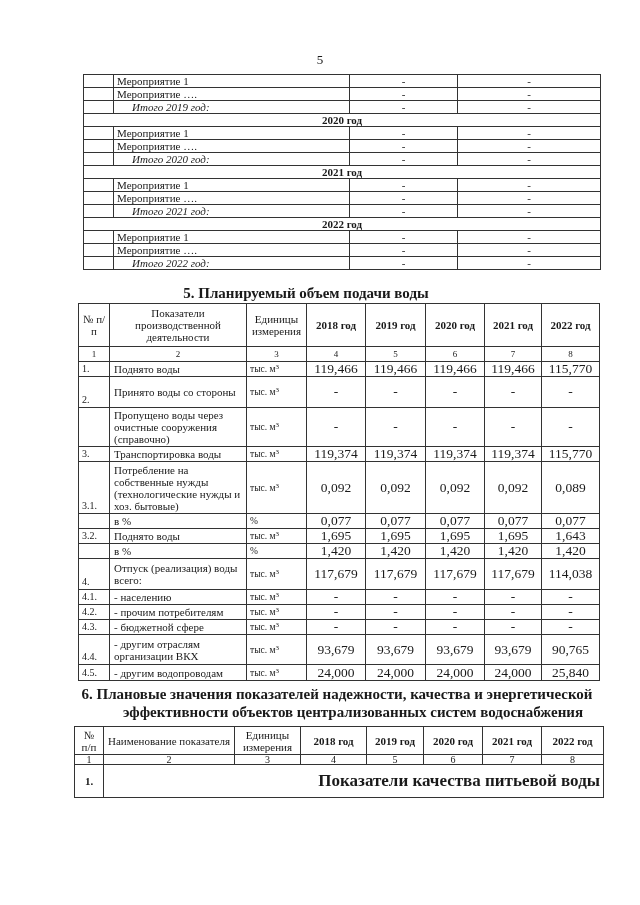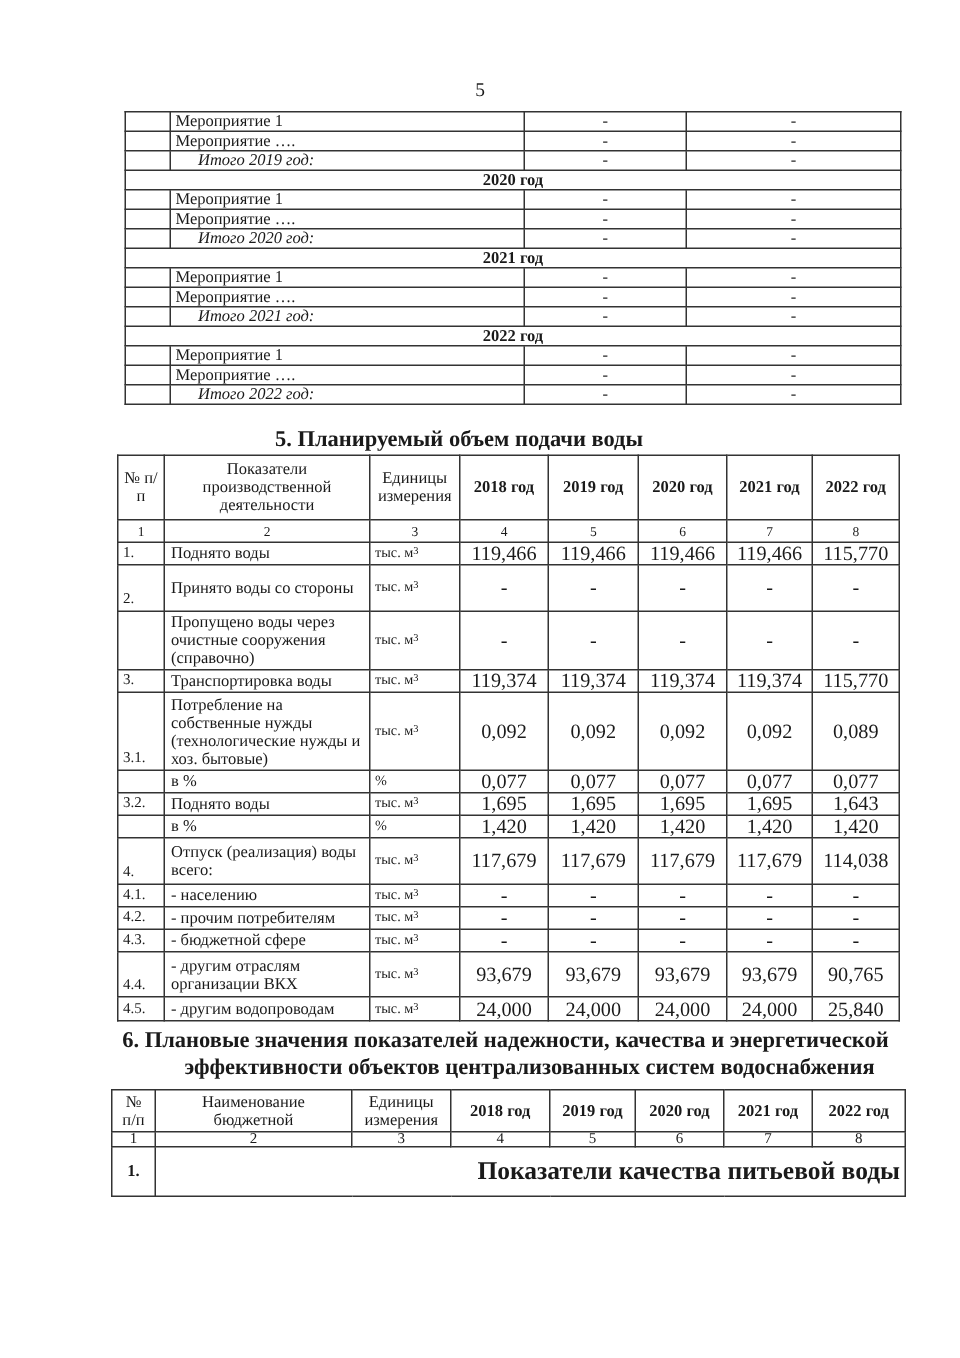--- a/index.html
+++ b/index.html
@@ -326,21 +326,21 @@
       <col style="width:66px">
     <col style="width:66px">
       <col style="width:57px">
       <col style="width:59px">
       <col style="width:59px">
       <col style="width:62px">
   </colgroup>
   <thead>
     <tr style="height:28px">
       <td class="hdr">№ п/п</td>
-      <td class="hdr">Наименование бюджетной</td>
+      <td class="hdr">Наименование показателя</td>
       <td class="hdr">Единицы измерения</td>
       <td class="yr">2018 год</td>
       <td class="yr">2019 год</td>
       <td class="yr">2020 год</td>
       <td class="yr">2021 год</td>
       <td class="yr">2022 год</td>
     </tr>
     <tr style="height:10px">
       <td class="colnum">1</td>
       <td class="colnum">2</td>

